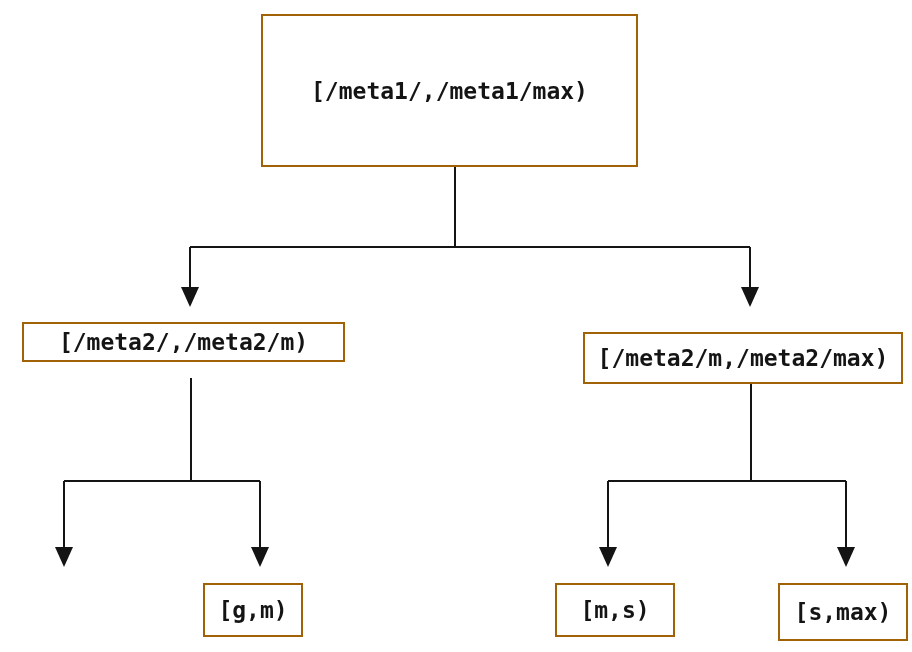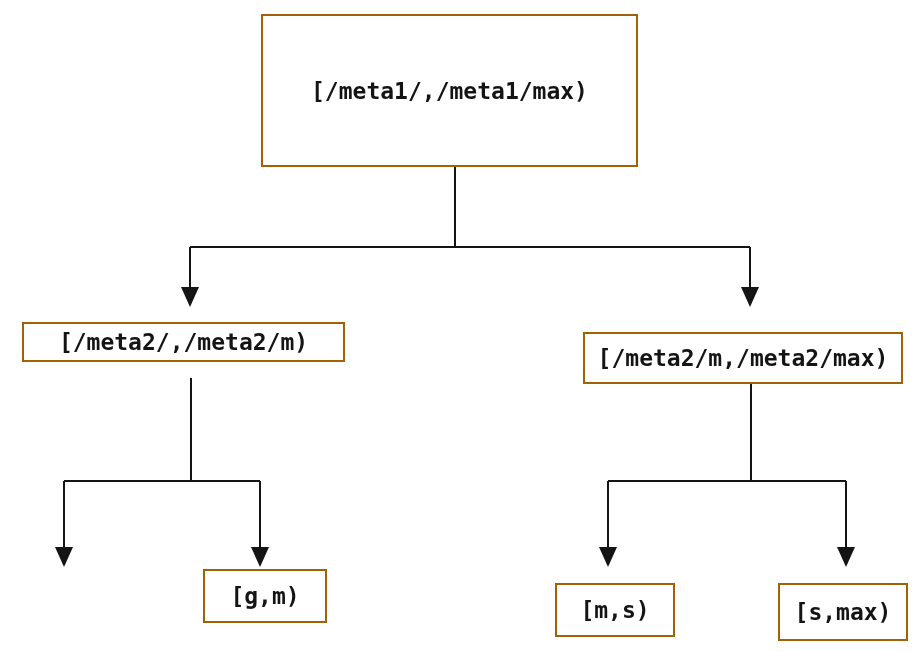--- a/index.html
+++ b/index.html
@@ -36,21 +36,21 @@
     font-size: 23px;
     font-weight: bold;
     color: #141414;
     white-space: nowrap;
     letter-spacing: 0px;
   }
   .node-root    { left: 261px; top: 14px;  width: 377px; height: 153px; }
   .node-mid-l   { left: 22px;  top: 322px; width: 323px; height: 40px; }
   .node-mid-r   { left: 583px; top: 332px; width: 320px; height: 52px; text-align: right; }
   .node-leaf-1  { left: 8px;   top: 583px; width: 99px;  height: 54px; }
-  .node-leaf-2  { left: 203px; top: 569px; width: 124px; height: 54px; text-align: right; }
+  .node-leaf-2  { left: 203px; top: 583px; width: 100px; height: 54px; text-align: right; }
   .node-leaf-3  { left: 555px; top: 583px; width: 120px;  height: 54px; }
   .node-leaf-4  { left: 778px; top: 583px; width: 130px; height: 58px; }
 </style>
 </head>
 <body>
 
 <div class="canvas">
 
   <svg class="edges-layer" width="912" height="652" viewBox="0 0 912 652" fill="none" stroke="#141414" stroke-width="2">
 

